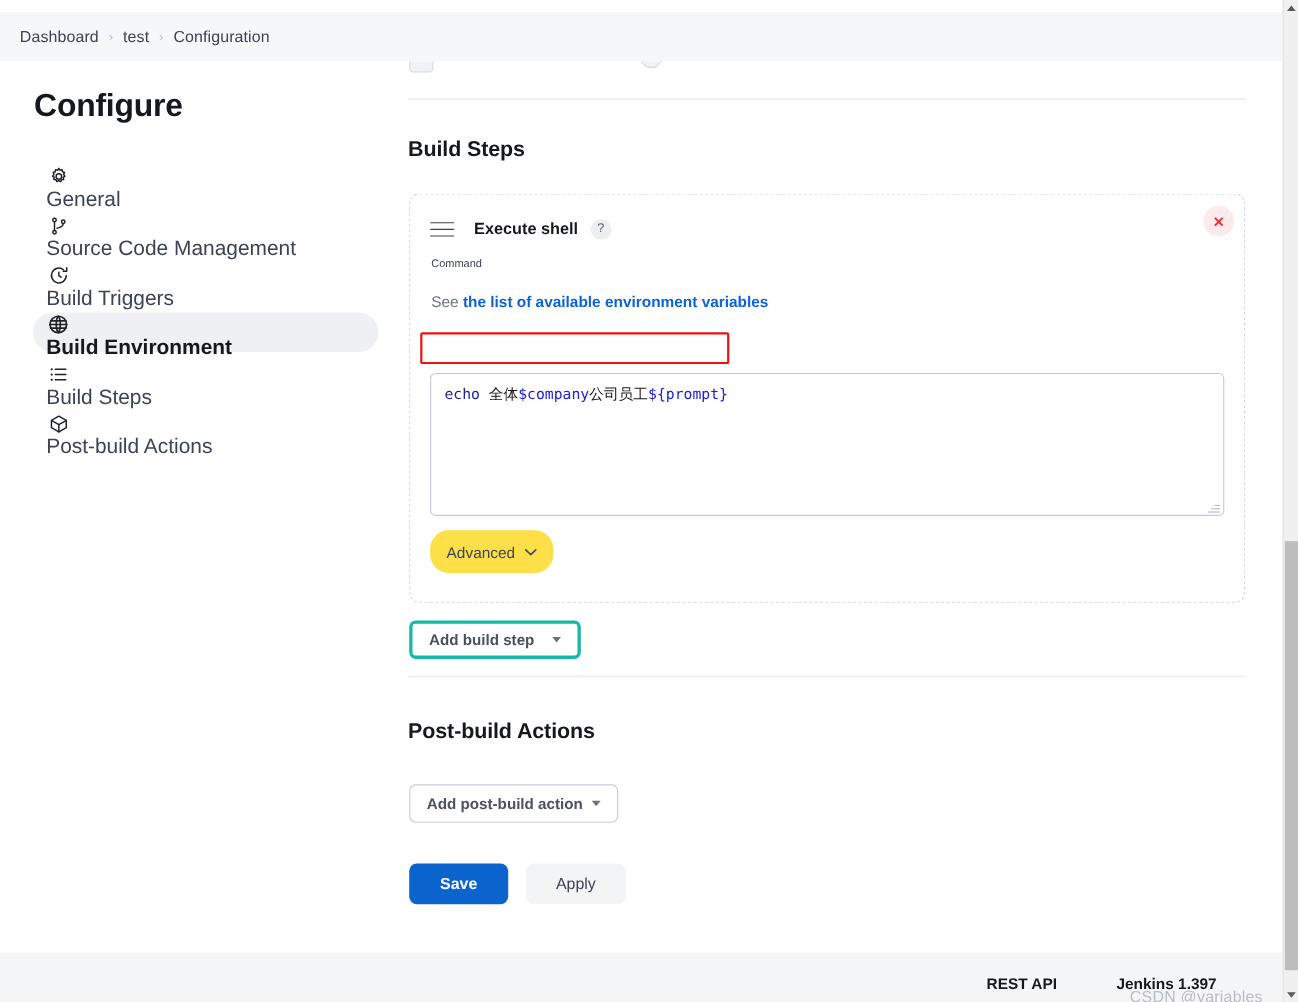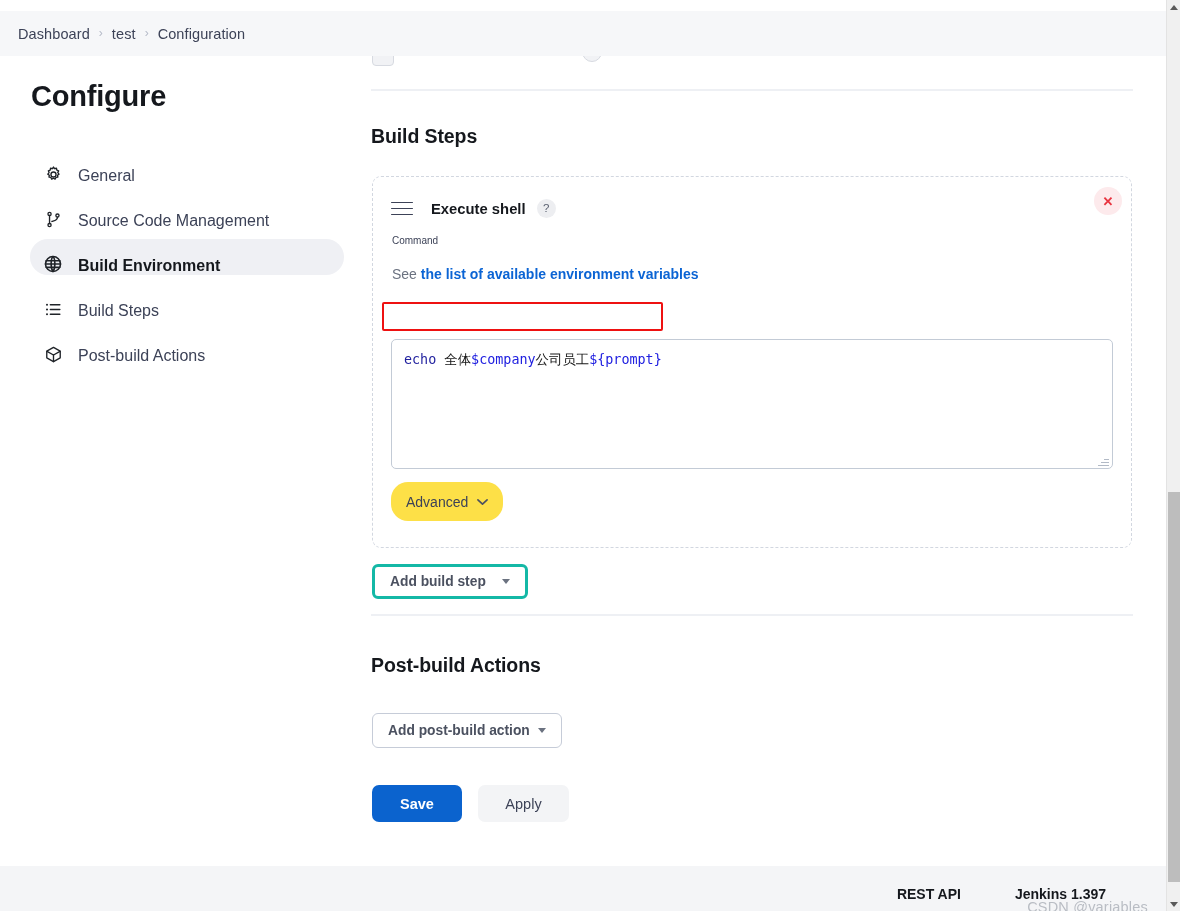--- a/index.html
+++ b/index.html
@@ -57,28 +57,29 @@
   }
   #page-title {
     font-size: 29px;
     font-weight: bold;
     color: #15181d;
     letter-spacing: -.2px;
     margin: 0 0 36px 1px;
   }
   .side-item {
     display: flex;
-    align-items: flex-end;
+    align-items: flex-start;
     height: 36px;
     margin-bottom: 9px;
     padding-left: 12px;
     border-radius: 18px;
     cursor: pointer;
     color: #3c4257;
-    font-size: 16px;
+    font-size: 19px;
+    flex-direction: column;
   }
   .side-item .ico {
     width: 22px; height: 22px;
     margin-right: 14px;
     flex: none;
     display: flex; align-items: center; justify-content: center;
     color: #1f2328;
   }
   .side-item .ico svg { display: block; }
   .side-item.active {
@@ -370,20 +371,30 @@
           <circle cx="7" cy="5" r="2"></circle>
           <circle cx="17" cy="7" r="2"></circle>
           <circle cx="7" cy="19" r="2"></circle>
           <path d="M7 7v10"></path>
           <path d="M17 9c0 4-4 4.5-7 5.5"></path>
         </svg>
       </span>
       <span>Source Code Management</span>
     </div>
 
+    <div class="side-item">
+      <span class="ico">
+        <svg width="19" height="19" viewBox="0 0 24 24" fill="none" stroke="currentColor" stroke-width="1.7" stroke-linecap="round" stroke-linejoin="round">
+          <path d="M20.5 12a8.5 8.5 0 1 1-3.1-6.6"></path>
+          <path d="M21 3v4h-4"></path>
+          <path d="M12 8.2V12l2.6 1.8"></path>
+        </svg>
+      </span>
+      <span>Build Triggers</span>
+    </div>
 
     <div class="side-item active">
       <span class="ico">
         <svg width="20" height="20" viewBox="0 0 24 24" fill="none" stroke="currentColor" stroke-width="1.9" stroke-linecap="round" stroke-linejoin="round">
           <circle cx="12" cy="12" r="9"></circle>
           <path d="M3 12h18"></path>
           <path d="M3.8 8h16.4"></path>
           <path d="M3.8 16h16.4"></path>
           <path d="M12 3c3 3.2 3 14 0 18c-3-4-3-14.8 0-18z"></path>
         </svg>

